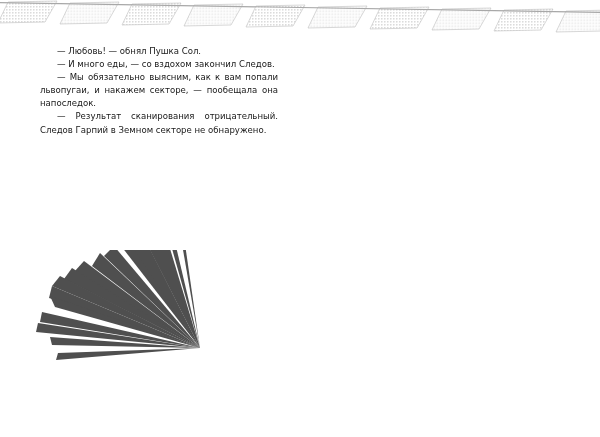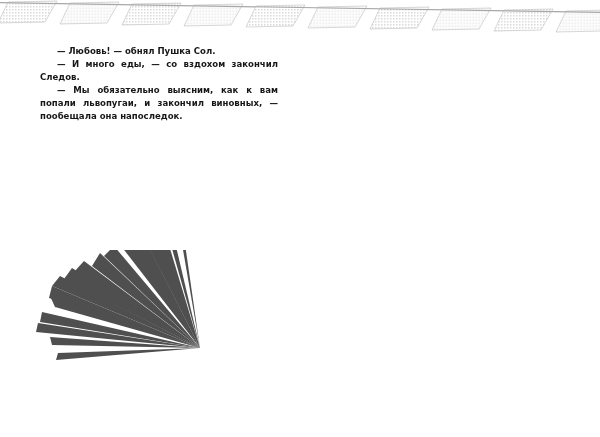--- a/index.html
+++ b/index.html
@@ -14,21 +14,20 @@
     font-family: "DejaVu Sans", "Liberation Sans", sans-serif;
     color: #1a1a1a;
     position: relative;
   }
 
   #spread {
     position: relative;
     width: 600px;
     height: 351px;
     background: #ffffff;
-    font-weight: bold;
   }
 
   
   #banner {
     position: absolute;
     left: 0;
     top: 0;
     width: 600px;
     height: 34px;
     pointer-events: none;
@@ -106,21 +105,22 @@
     </g>
 
     <path d="M -4 2.5 L 604 12.5" stroke="#a8a8a8" stroke-width="1.2" fill="none"></path>
   </svg>
 
   <div class="page" id="page-left">
 
     <div class="textcol" id="left-text">
       <p class="para">— Любовь! — обнял Пушка Сол.</p>
       <p class="para">— И много еды, — со вздохом закончил Следов.</p>
-      <p class="para">— Мы обязательно выясним, как к вам попали львопугаи, и закончил виновных, — пообещала она напоследок.</p>
+      <p class="para">— Мы обязательно выясним, как к вам попали львопугаи, и накажем секторе, — пообещала она напоследок.</p>
+      <p class="para">— Результат сканирования отрицательный. Следов Гарпий в Земном секторе не обнаружено.</p>
     </div>
 
     <svg id="fan" viewBox="0 0 300 140" aria-hidden="true">
       <g fill="#4f4f4f">
 
         <polygon points="200,98 118,-8 131,-10"></polygon>
         <polygon points="200,98 128,-10 146,-9"></polygon>
         <polygon points="200,98 145,-10 168,-8"></polygon>
         <polygon points="200,98 104,6 114,-4"></polygon>
         <polygon points="200,98 92,16 100,3"></polygon>

